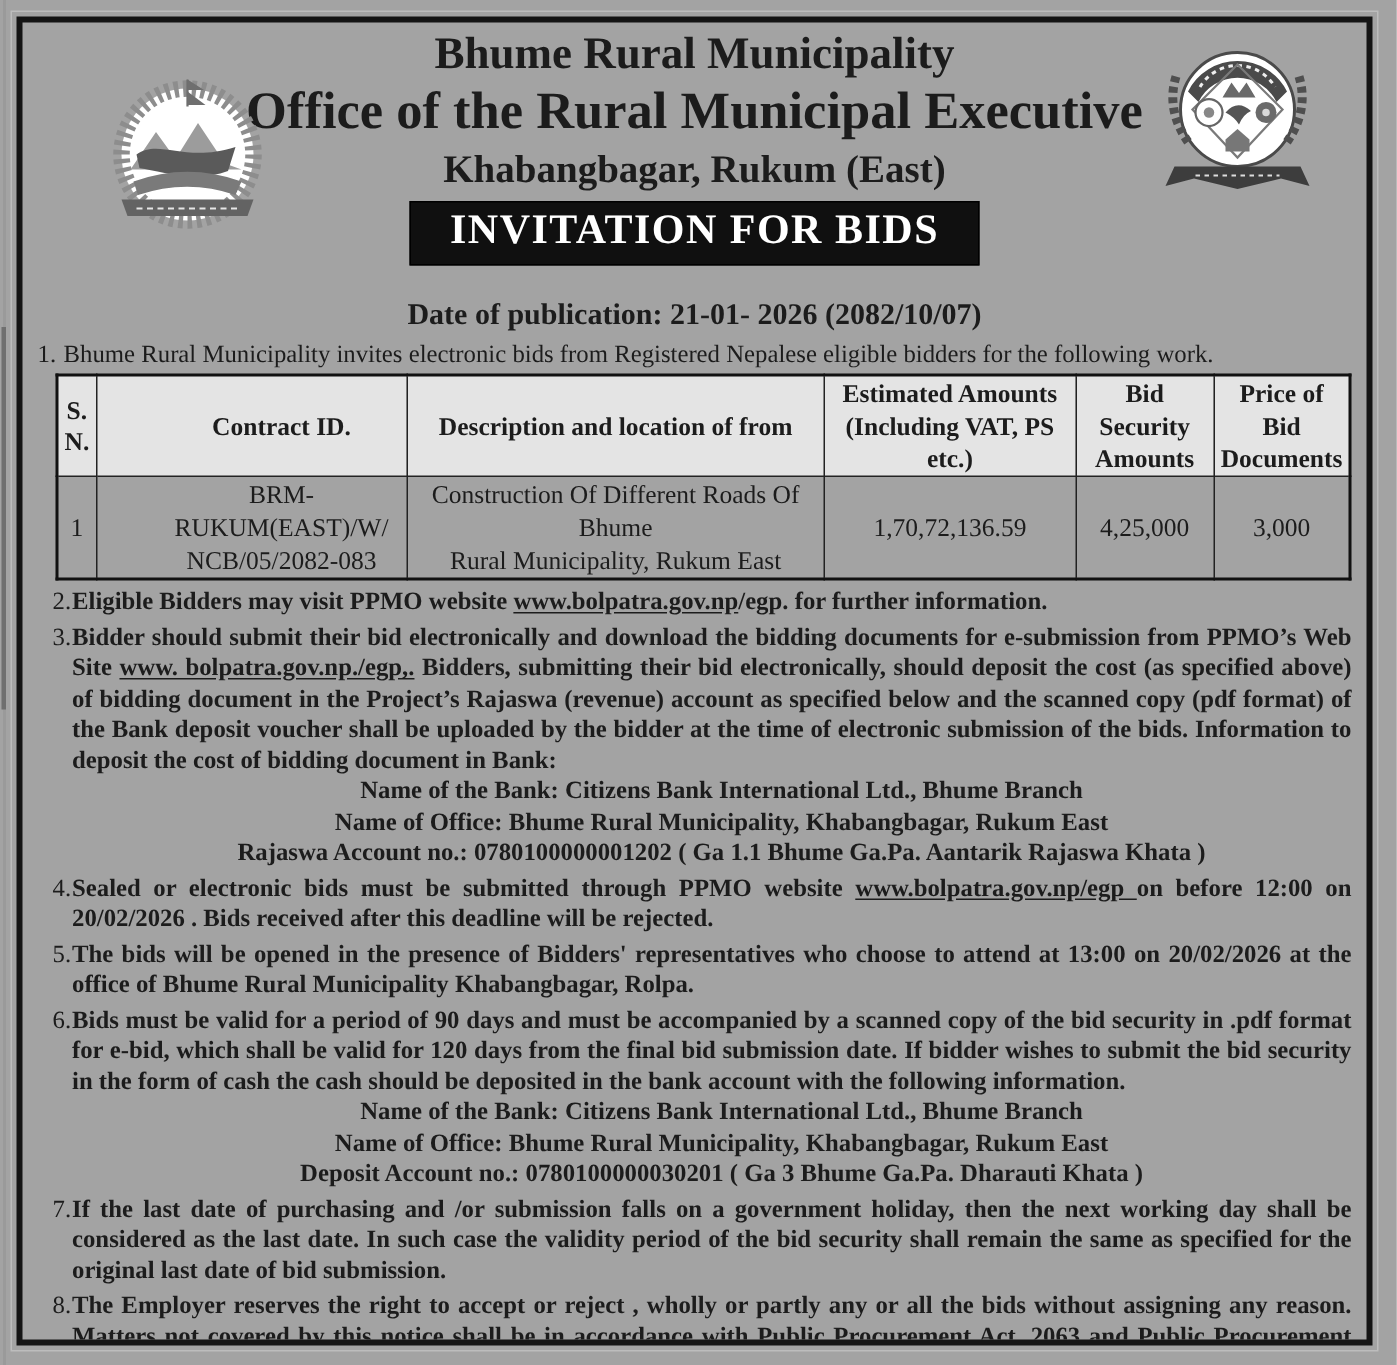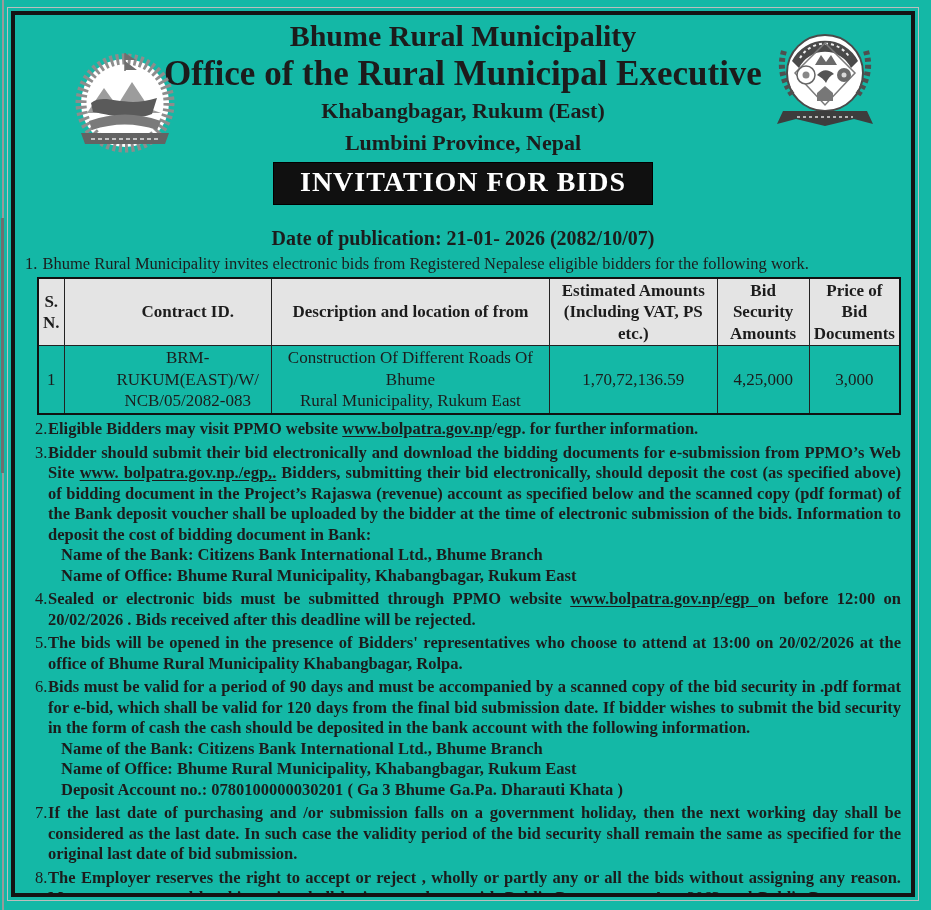--- a/index.html
+++ b/index.html
@@ -1,37 +1,37 @@
 <!DOCTYPE html>
 <html><head>
 <meta charset="utf-8">
 <style>
   * { margin:0; padding:0; box-sizing:border-box; }
   body { background:#ffffff; }
   .page {
-    width:931px; height:910px; position:relative; background:#14b8a6;
+    width:931px; height:910px; position:relative; background:#a3a3a3;
     overflow:hidden; font-family:"Liberation Serif","DejaVu Serif",serif;
     color:#1c1c1c;
   }
   .scan-line { position:absolute; left:2px; top:0; width:2px; height:100%; background:#9a9a9a; }
   .scan-tick { position:absolute; left:1px; top:218px; width:3px; height:255px; background:#6f6f6f; }
   .doc-outer {
     position:absolute; left:7px; top:7px; width:912px; height:894px;
     border:1px solid #bdbdbd; padding:3px;
   }
   .doc {
     width:100%; height:100%; border:4px solid #141414;
     padding:2px 10px 0 10px; position:relative; overflow:hidden;
   }
   .header { position:relative; text-align:center; }
   .logo-left { position:absolute; left:36px; top:32px; width:130px; height:110px; }
   .logo-right { position:absolute; right:26px; top:2px; width:100px; height:120px; }
   .t1 { font-size:30px; font-weight:bold; margin-top:2px; line-height:1.15; }
   .t2 { font-size:35px; font-weight:bold; line-height:1.12; }
-  .t3 { font-size:22px; font-weight:bold; margin-top:6px; line-height:1.1; }
+  .t3 { font-size:26px; font-weight:bold; margin-top:6px; line-height:1.1; }
   .t4 { font-size:22px; font-weight:bold; margin-top:8px; line-height:1.1; }
   .banner-wrap { margin-top:7px; }
   .banner {
     display:inline-block; background:#101010; color:#fff; font-size:28px;
     font-weight:bold; letter-spacing:1px; padding:3px 26px 6px; border:1px solid #000;
   }
   .pub { font-size:20px; font-weight:bold; margin-top:22px; line-height:1.1; }
   .intro { font-size:16.5px; margin-top:5px; display:flex; line-height:20px; }
   .intro .num { flex:0 0 auto; margin-right:5px; }
   table { border-collapse:collapse; margin:3px 0 4px 12px; border:2px solid #111; }
@@ -45,21 +45,21 @@
   th:nth-child(2), td:nth-child(2) { width:208px;padding-left:44px; }
   th:nth-child(3), td:nth-child(3) { width:286px; }
   th:nth-child(4), td:nth-child(4) { width:170px; }
   th:nth-child(5), td:nth-child(5) { width:93px; }
   th:nth-child(6), td:nth-child(6) { width:86px; }
   .list { margin-top:2px; }
   .item { display:flex; margin-top:3px; font-size:16.5px; }
   .item .num { flex:0 0 23px; padding-left:10px; line-height:20.5px; }
   .item .body { flex:1;font-weight:bold; }
   .para { text-align:justify; line-height:20.5px; }
-  .sub { line-height:20.5px; padding-left:13px; }
+  .sub { line-height:20.5px; padding-left:13px;text-align:center; }
   .u { text-decoration:underline; text-underline-offset:2px; }
 </style>
 <style>th{background:#e4e4e4;}</style></head>
 <body>
 
 <div class="page">
   <div class="scan-line"></div>
   <div class="scan-tick"></div>
   <div class="doc-outer">
     <div class="doc">
@@ -88,21 +88,20 @@
           <circle cx="69" cy="54" r="2.5" fill="#d9d9d9"></circle>
           <path d="M42 72 l8 -7 8 7 v8 h-16 z" fill="#777"></path>
           <path d="M9 30 q-7 23 9 45" stroke="#4f4f4f" stroke-width="6" stroke-dasharray="4 3" fill="none"></path>
           <path d="M91 30 q7 23 -9 45" stroke="#4f4f4f" stroke-width="6" stroke-dasharray="4 3" fill="none"></path>
           <path d="M8 90 L92 90 L98 103 L79 98 L50 105 L21 98 L2 103 Z" fill="#3d3d3d"></path>
           <line x1="22" y1="96" x2="78" y2="96" stroke="#dddddd" stroke-width="1.4" stroke-dasharray="3 3"></line>
         </svg>
         <div class="t1">Bhume Rural Municipality</div>
         <div class="t2">Office of the Rural Municipal Executive</div>
         <div class="t3">Khabangbagar, Rukum (East)</div>
-        <div class="t4">Lumbini Province, Nepal</div>
         <div class="banner-wrap">
           <span class="banner">INVITATION FOR BIDS</span>
         </div>
         <div class="pub">Date of publication: 21-01- 2026 (2082/10/07)</div>
       </div>
 
       <div class="intro">
         <span class="num">1.</span>
         <span>Bhume Rural Municipality invites electronic bids from Registered Nepalese eligible bidders for the following work.</span>
       </div>
@@ -142,20 +141,21 @@
             <div class="body">
               <div class="para"><span>Eligible Bidders may visit PPMO website </span><span class="u">www.bolpatra.gov.np</span><span>/egp. for further information.</span></div>
             </div>
           </div>
           <div class="item">
             <span class="num">3.</span>
             <div class="body">
               <div class="para"><span>Bidder should  submit their bid electronically and download the bidding documents for e-submission from PPMO’s Web Site </span><span class="u">www. bolpatra.gov.np./egp,.</span><span> Bidders, submitting their bid electronically,  should deposit the cost (as specified above) of bidding document  in  the Project’s  Rajaswa (revenue)  account  as  specified  below  and  the  scanned  copy  (pdf format)  of  the  Bank deposit  voucher  shall  be  uploaded  by  the  bidder  at  the  time  of electronic submission of the bids. Information to deposit the cost of bidding document in Bank:</span></div>
               <div class="sub">Name of the Bank: Citizens Bank International Ltd., Bhume Branch</div>
               <div class="sub">Name of Office: Bhume Rural Municipality, Khabangbagar,  Rukum East</div>
+              <div class="sub">Rajaswa Account no.: 0780100000001202 ( Ga 1.1 Bhume Ga.Pa. Aantarik Rajaswa Khata )</div>
             </div>
           </div>
           <div class="item">
             <span class="num">4.</span>
             <div class="body">
               <div class="para"><span>Sealed or electronic bids must be submitted through PPMO website </span><span class="u">www.bolpatra.gov.np/egp </span><span>on before 12:00 on 20/02/2026 . Bids received after this deadline will be rejected.</span></div>
             </div>
           </div>
           <div class="item">
             <span class="num">5.</span>

